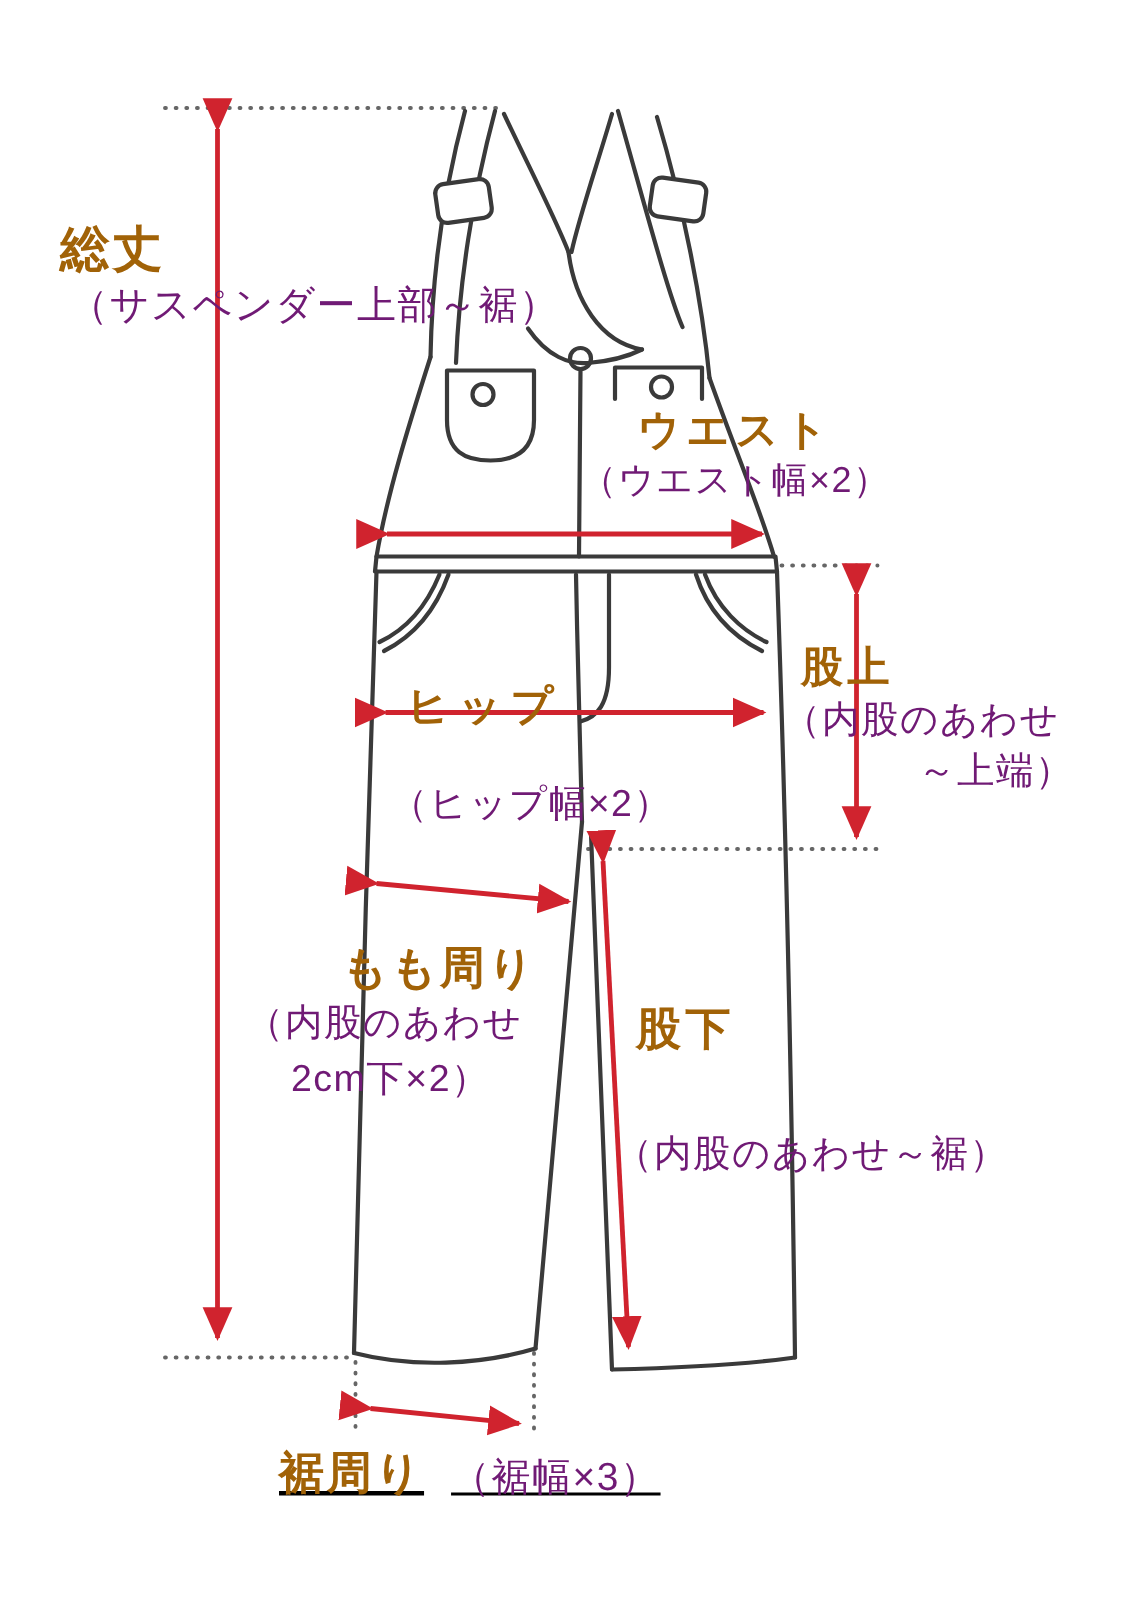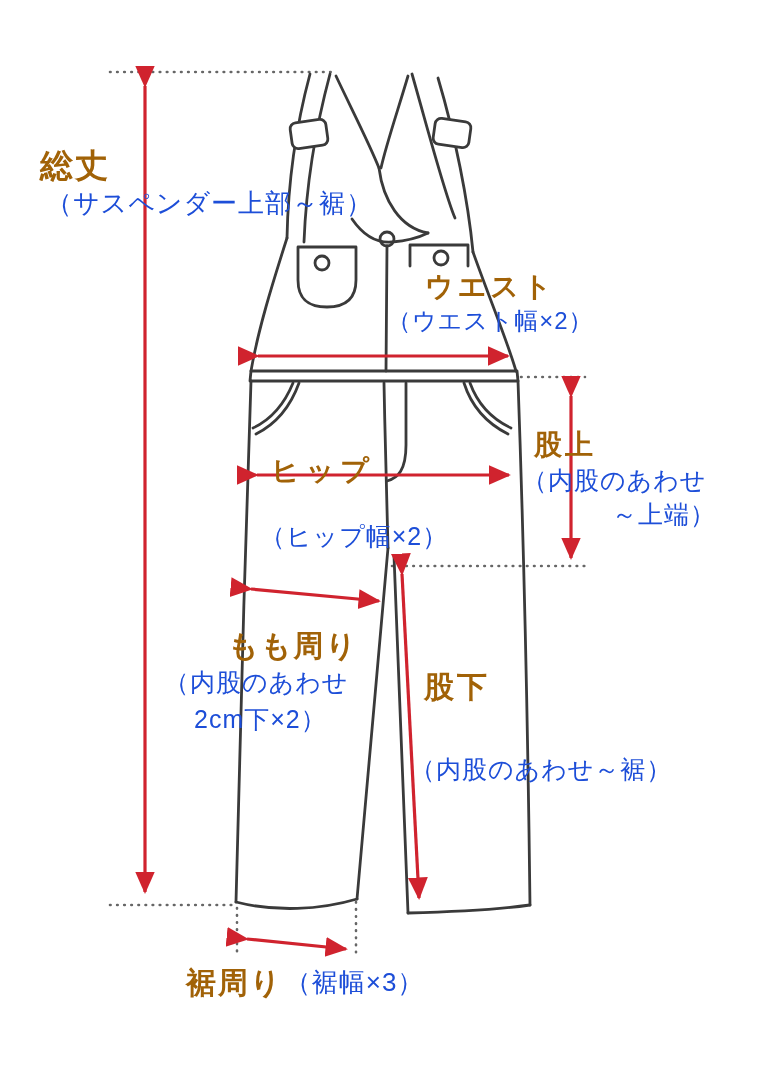--- a/index.html
+++ b/index.html
@@ -6,22 +6,22 @@
   .canvas{
     position:relative;
     width:758px;height:1080px;
     background:#ffffff;
     overflow:hidden;
     font-family:"Liberation Sans","DejaVu Sans",sans-serif;
   }
   .canvas svg{position:absolute;left:0;top:0;}
   .lbl{position:absolute;white-space:nowrap;line-height:1.1;}
   .red{color:#a16207;font-weight:600;}
-  .note{color:#1d4ed8;font-weight:500;letter-spacing:1px;}
-  .hem-row{display:flex;align-items:center;gap:2px;}
+  .note{color:#701a75;font-weight:500;letter-spacing:1px;}
+  .hem-row{display:flex;align-items:flex-end;gap:18px;text-decoration:underline;}
 </style>
 </head>
 <body>
 
 <div class="canvas">
 
   <svg width="758" height="1080" viewBox="0 0 758 1080">
     <defs>
       <marker id="ah" markerWidth="7.5" markerHeight="7.5" refX="6.4" refY="3.5" orient="auto" markerUnits="strokeWidth">
         <path d="M0,0.4 L7,3.5 L0,6.6 Z" fill="#d0232e"></path>

